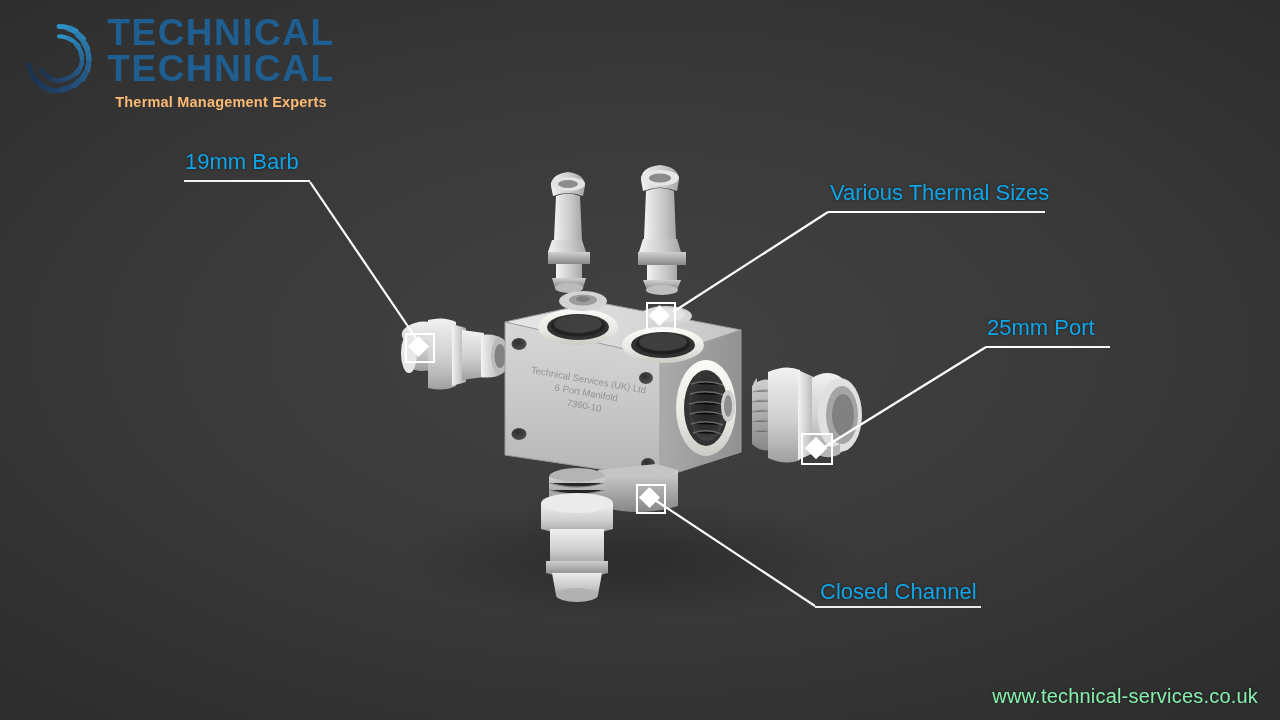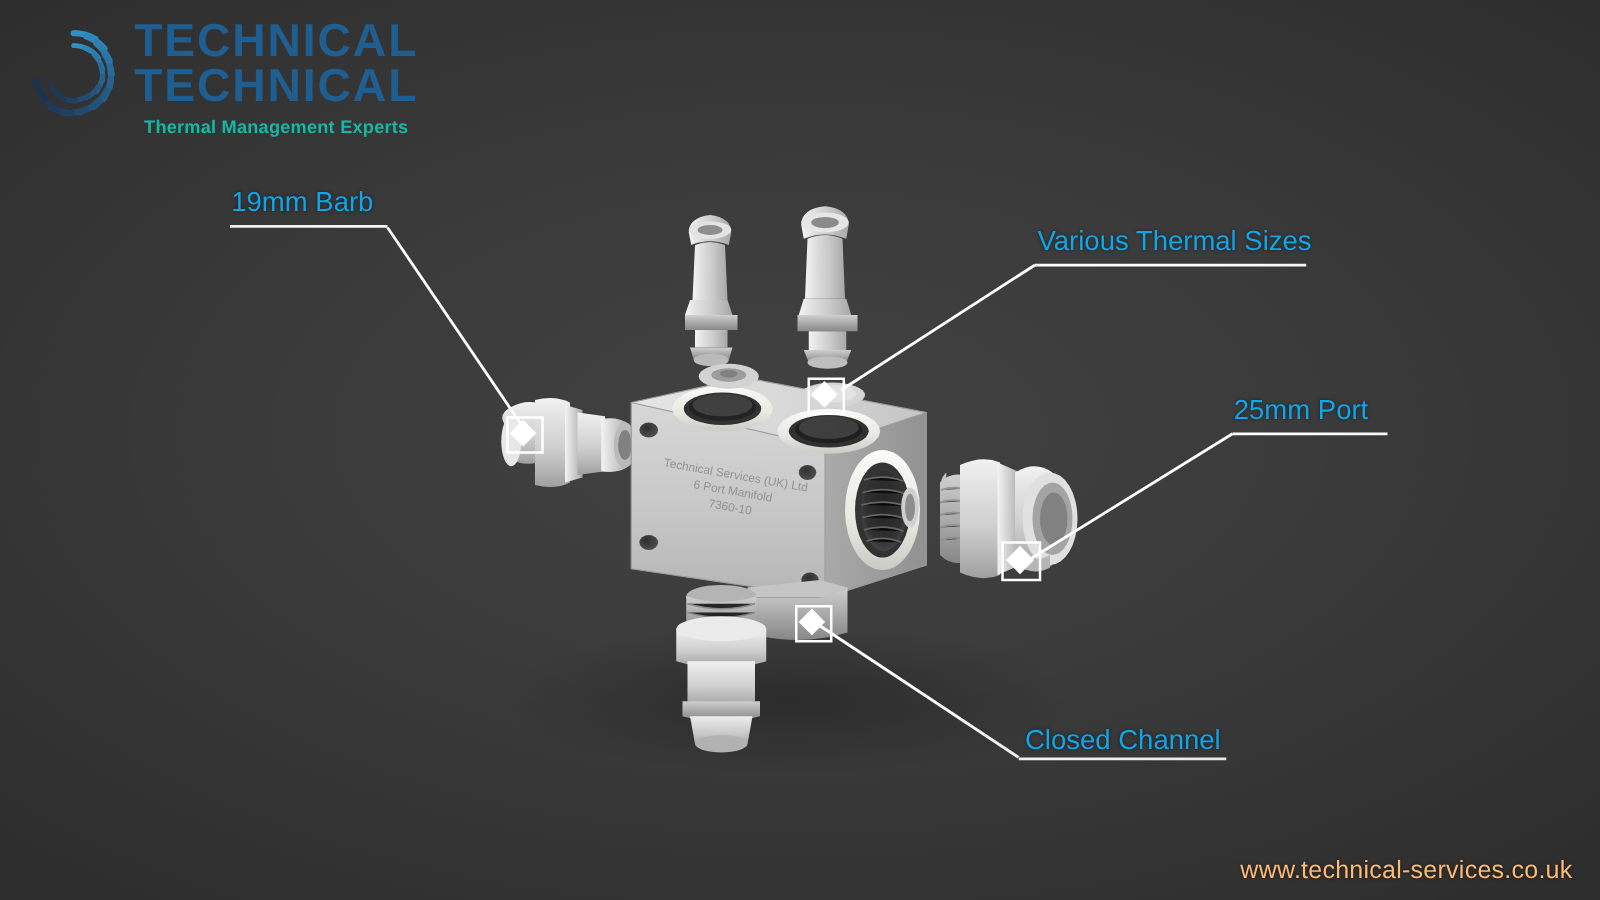--- a/index.html
+++ b/index.html
@@ -48,21 +48,21 @@
     color: #1f5e91;
   }
   #logo-line2 {
     font-size: 37px;
     color: #1f5e91;
   }
   #logo-tag {
     margin-top: 6px;
     font-size: 14.5px;
     font-weight: bold;
-    color: #14b8a6;
+    color: #fdba74;
     letter-spacing: 0.2px;
   }
 
   
   .callout {
     position: absolute;
     color: #0ea5e9;
     font-size: 22px;
     line-height: 1.05;
     white-space: nowrap;
@@ -73,21 +73,21 @@
   #callout-19 { left: 183px; top: 150px; }
   #callout-orifice { left: 828px; top: 181px; }
   #callout-25 { left: 985px; top: 316px; }
   #callout-closed { left: 818px; top: 580px; text-align: right; }
 
   
   #footer-url {
     position: absolute;
     right: 22px;
     bottom: 12px;
-    color: #fdba74;
+    color: #86efac;
     font-size: 20px;
     letter-spacing: 0.2px;
     text-shadow: 0 0 3px rgba(0,0,0,0.5);
   }
 
   
   #scene {
     position: absolute;
     left: 0;
     top: 0;

